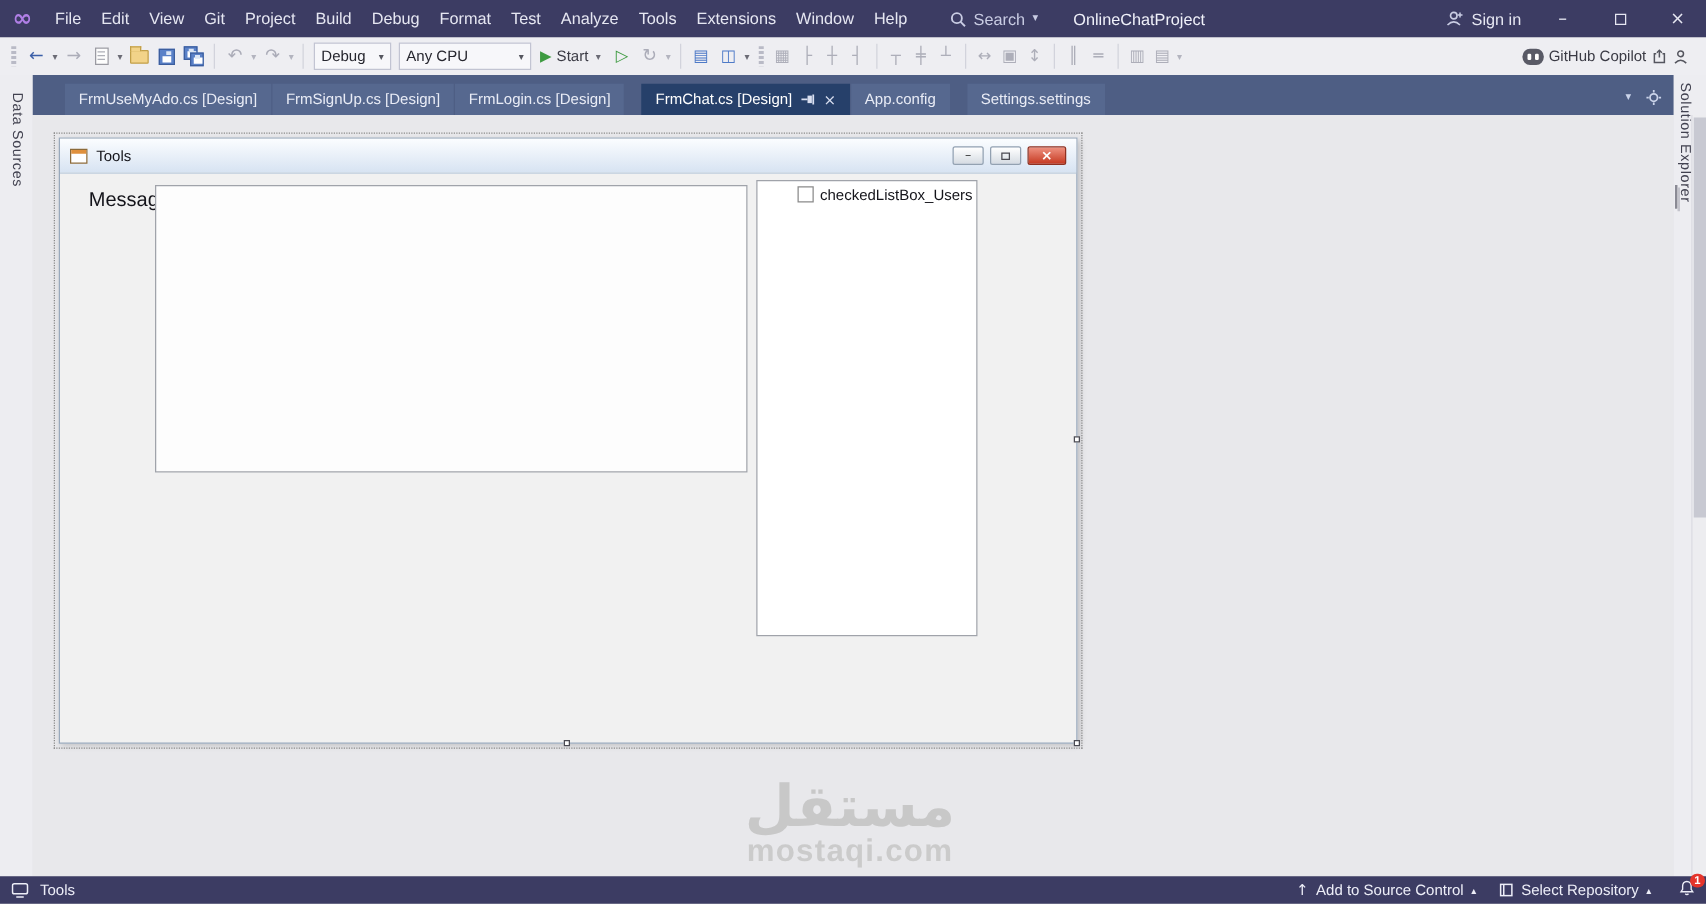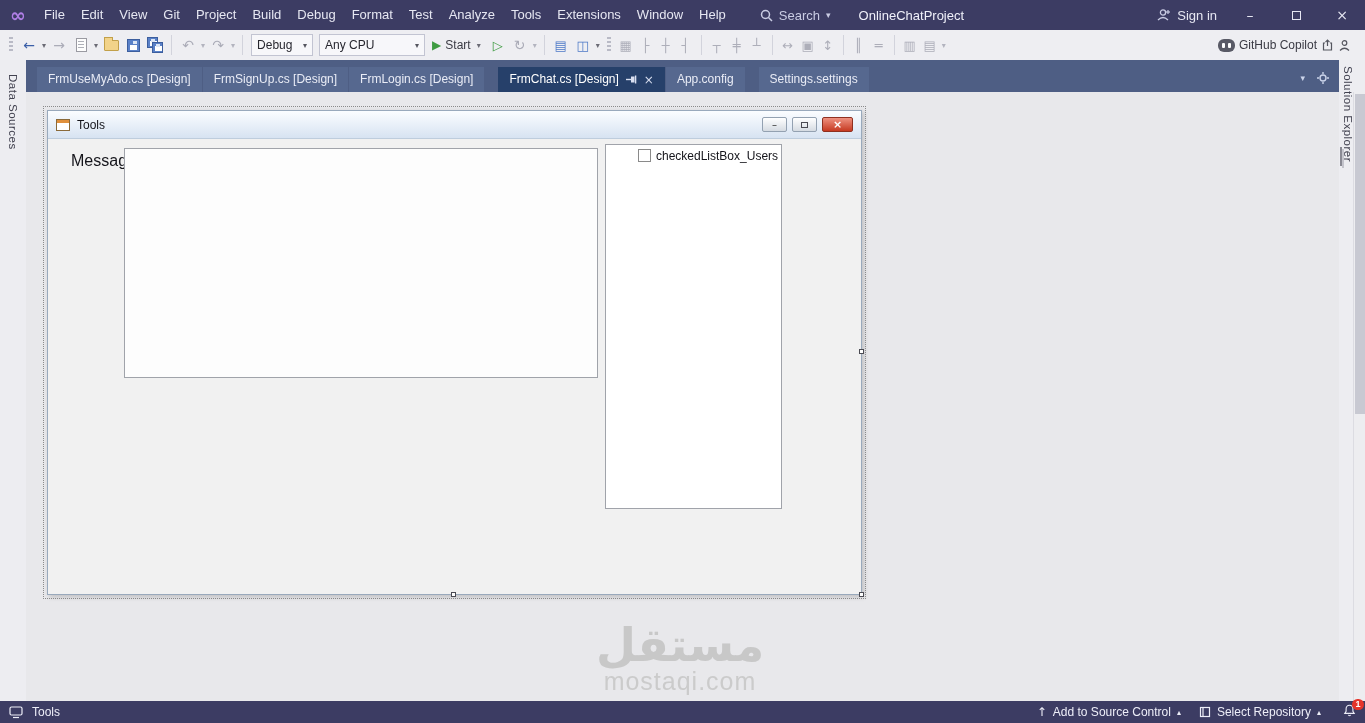--- a/index.html
+++ b/index.html
@@ -54,21 +54,21 @@
   .blue-ic { color:#4E7AC7; font-size:13px; }
   .designer-tools { display:flex; align-items:center; }
   .g { width:20px; text-align:center; color:#ADAEB9; font-size:13px; font-family:"DejaVu Sans",sans-serif; }
   .copilot-group { margin-left:auto; display:flex; align-items:center; gap:4px; padding-right:10px; color:#3A3A44; }
   .copilot-icon { width:17px; height:13px; border-radius:6px; background:#595A66; position:relative; }
   .copilot-icon::before,.copilot-icon::after { content:""; position:absolute; top:4px; width:3px; height:5px; background:#FFF; border-radius:1px; }
   .copilot-icon::before { left:4px; } .copilot-icon::after { right:4px; }
 
   
   .tabstrip { position:absolute; top:60px; left:26px; right:26px; height:32px; background:#4E5E84;
-              display:flex; align-items:flex-end; padding-left:11px; }
+              display:flex; align-items:flex-end; padding-left:26px; }
   .tab { height:25px; line-height:25px; padding:0 11px; margin-right:1px; background:#56688F;
          color:#E9ECF6; font-size:12px; white-space:nowrap; display:flex; align-items:center; gap:7px; }
   .tab.active { background:#26406A; color:#FFFFFF; margin-left:13px; }
   .tab.gap { margin-left:13px; }
   .tclose { font-size:12px; color:#D9DFF0; line-height:1; }
   .strip-right { margin-left:auto; display:flex; align-items:center; gap:12px; padding:0 10px 8px 0; color:#CBD4EA; }
 
   
   .left-strip { position:absolute; left:0; top:60px; bottom:22px; width:26px; background:#EDEDF1; }
   .right-strip { position:absolute; right:0; top:60px; bottom:22px; width:26px; background:#EDEDF1; }
@@ -103,21 +103,21 @@
               background:linear-gradient(#FEFEFE,#F1F2F4); border:1px solid #BFC5CC; border-radius:3px;
               font-size:12px; color:#14141A; font-family:"Liberation Sans",sans-serif; }
   .checked-list { position:absolute; left:557px; top:5px; width:177px; height:365px; background:#FFFFFF;
                   border:1px solid #A0A3AA; padding:2px 0 0 3px; }
   .cl-item { display:flex; align-items:center; gap:5px; height:17px;padding-left:29px; }
   .checkbox { width:13px; height:13px; background:#FFF; border:1px solid #8A8A8A; }
   .cl-label { font-size:12px; color:#14141A; }
   .handle { position:absolute; width:5px; height:5px; background:#FFF; border:1px solid #4A4A52; }
   .watermark { position:absolute; left:504px; top:528px; width:300px; text-align:center; color:#C8C8C8; }
   .wm1 { font-size:46px; font-weight:bold; line-height:1.1; }
-  .wm2 { font-size:25px; font-weight:normal; color:#CBCBCB; letter-spacing:1px; margin-top:-4px; }
+  .wm2 { font-size:25px; font-weight:bold; color:#CBCBCB; letter-spacing:1px; margin-top:-4px; }
 
   
   .statusbar { position:absolute; left:0; right:0; bottom:0; height:22px; background:#3C3C63;
                color:#EDEEF8; font-size:12px; display:flex; align-items:center; padding:0 9px; gap:8px; }
   .status-right { margin-left:auto; display:flex; align-items:center; gap:18px; }
   .sitem { display:flex; align-items:center; gap:6px; }
   .up-arrow { font-size:12px; }
   .caret-up { font-size:8px; }
   .bell-wrap { position:relative; margin-left:4px; }
   .badge { position:absolute; top:-5px; right:-8px; background:#E5342B; color:#FFF; border-radius:7px;

